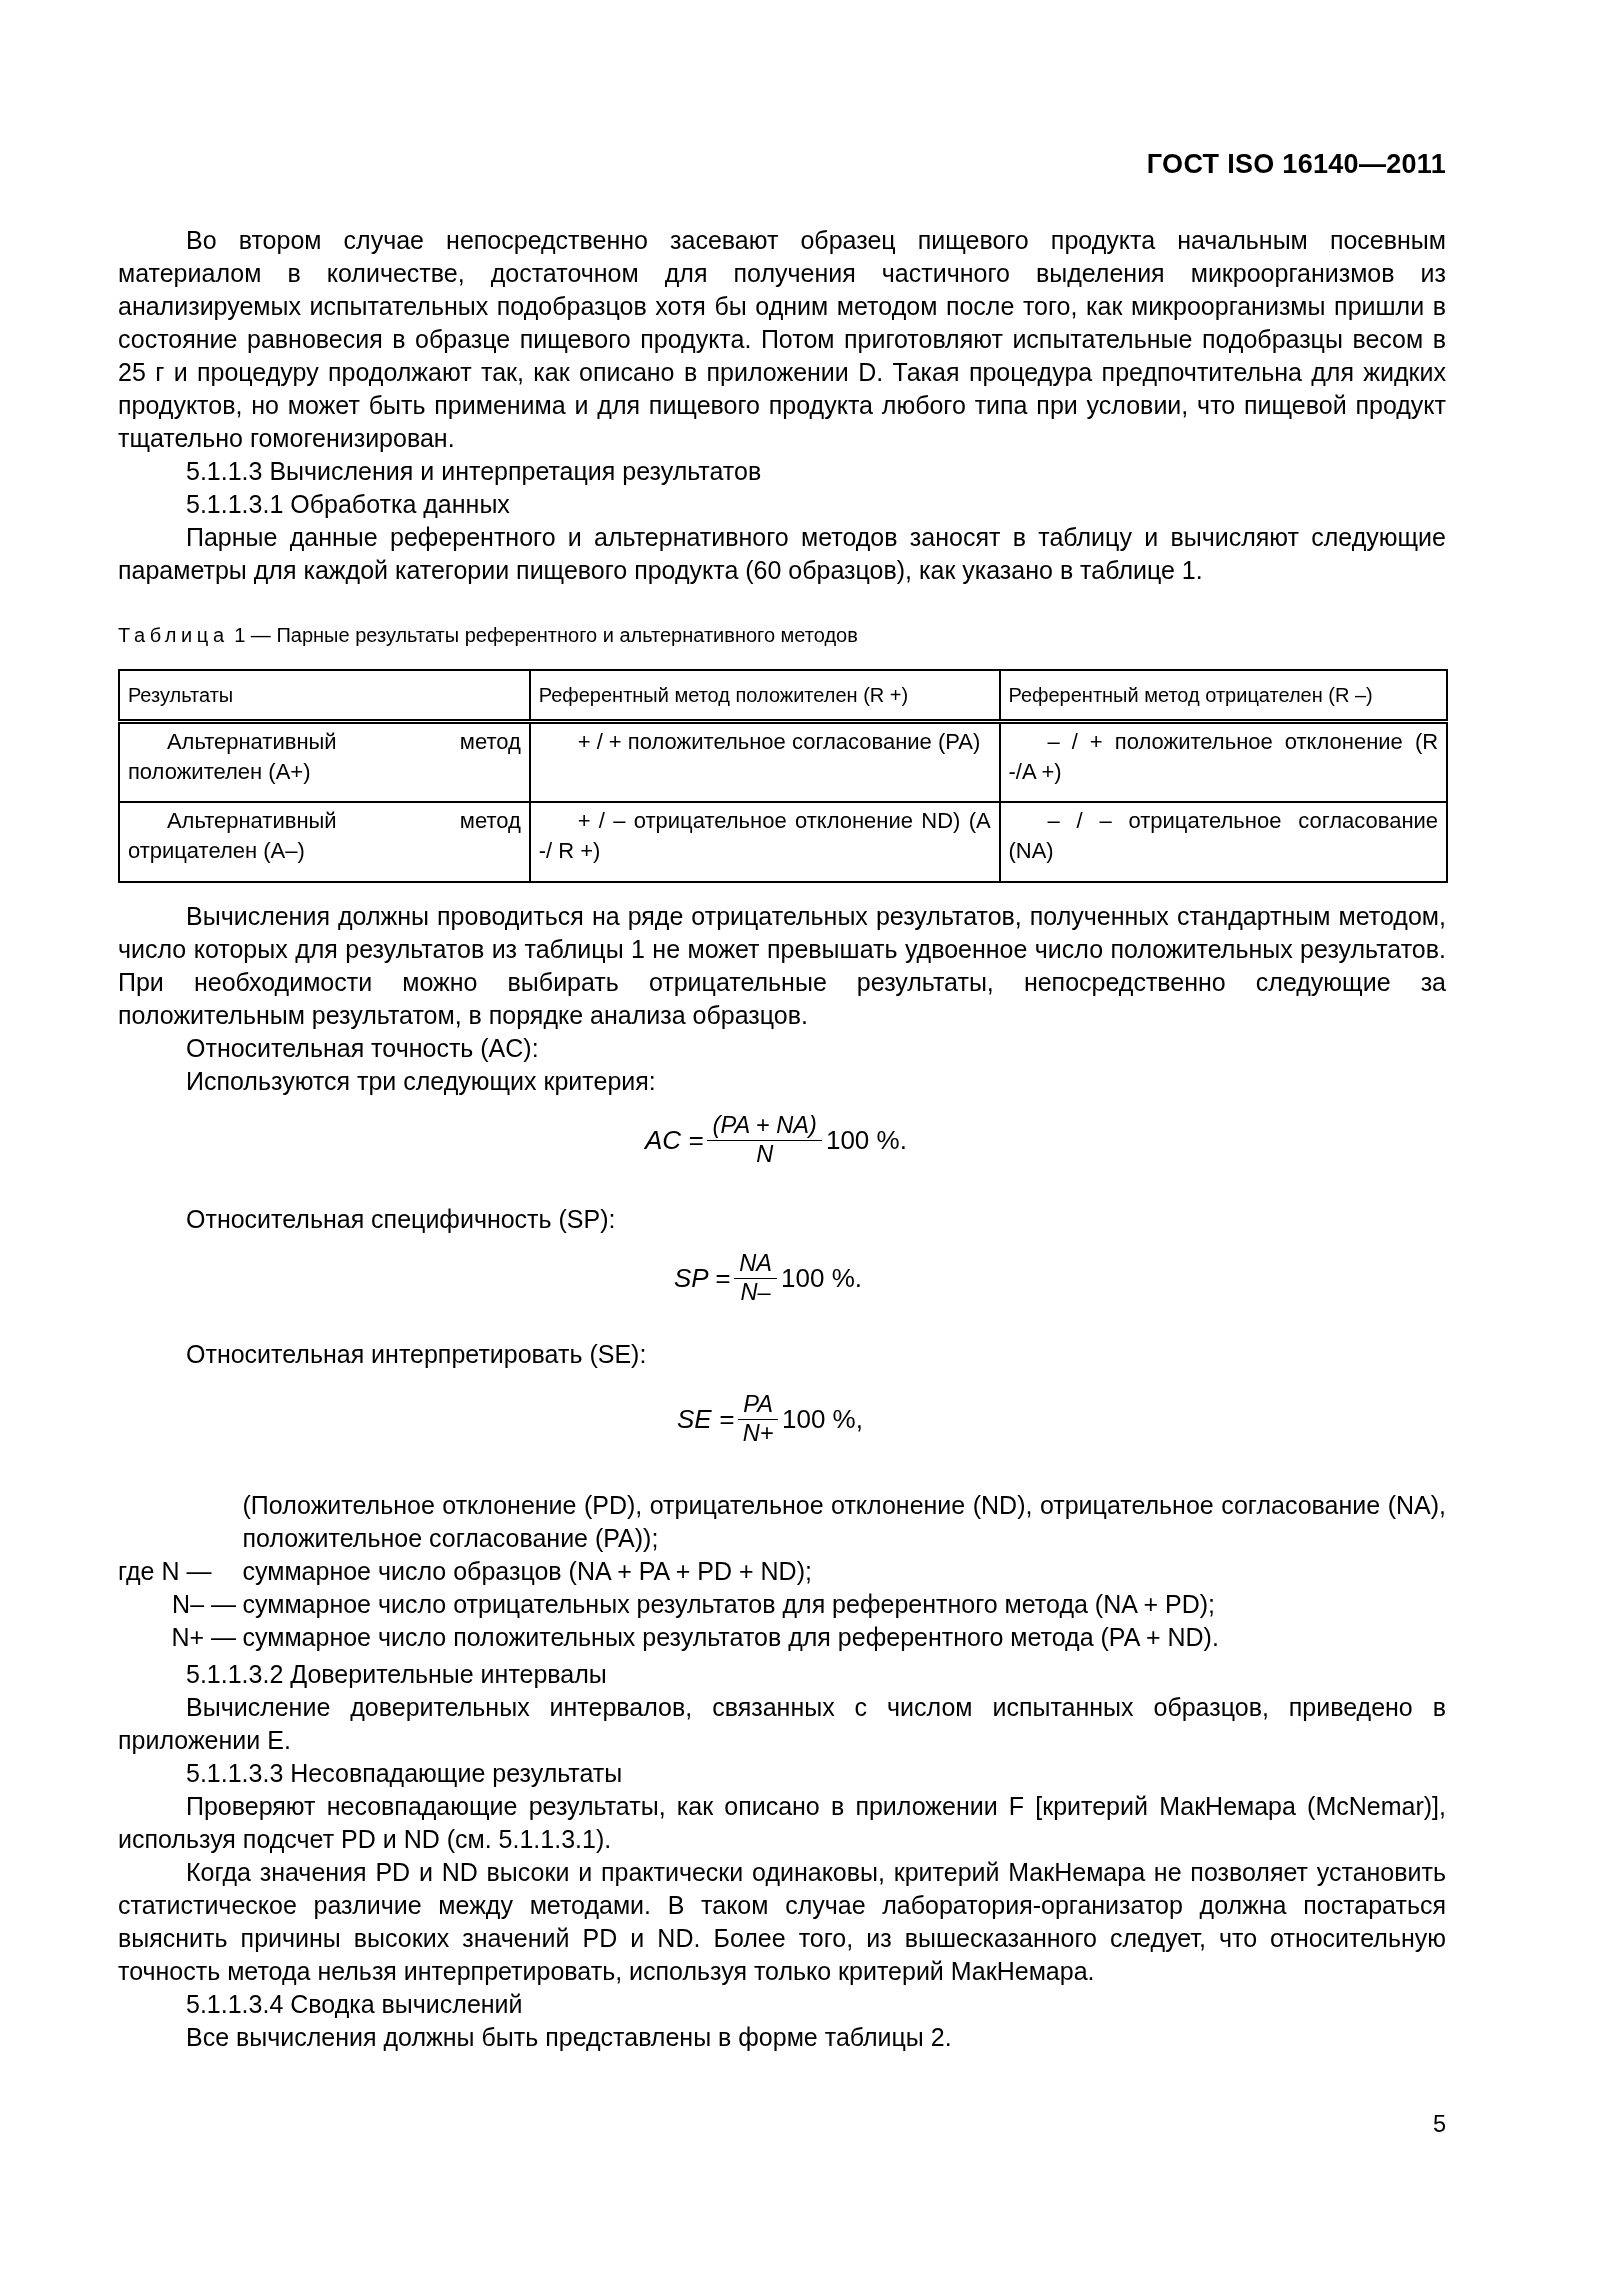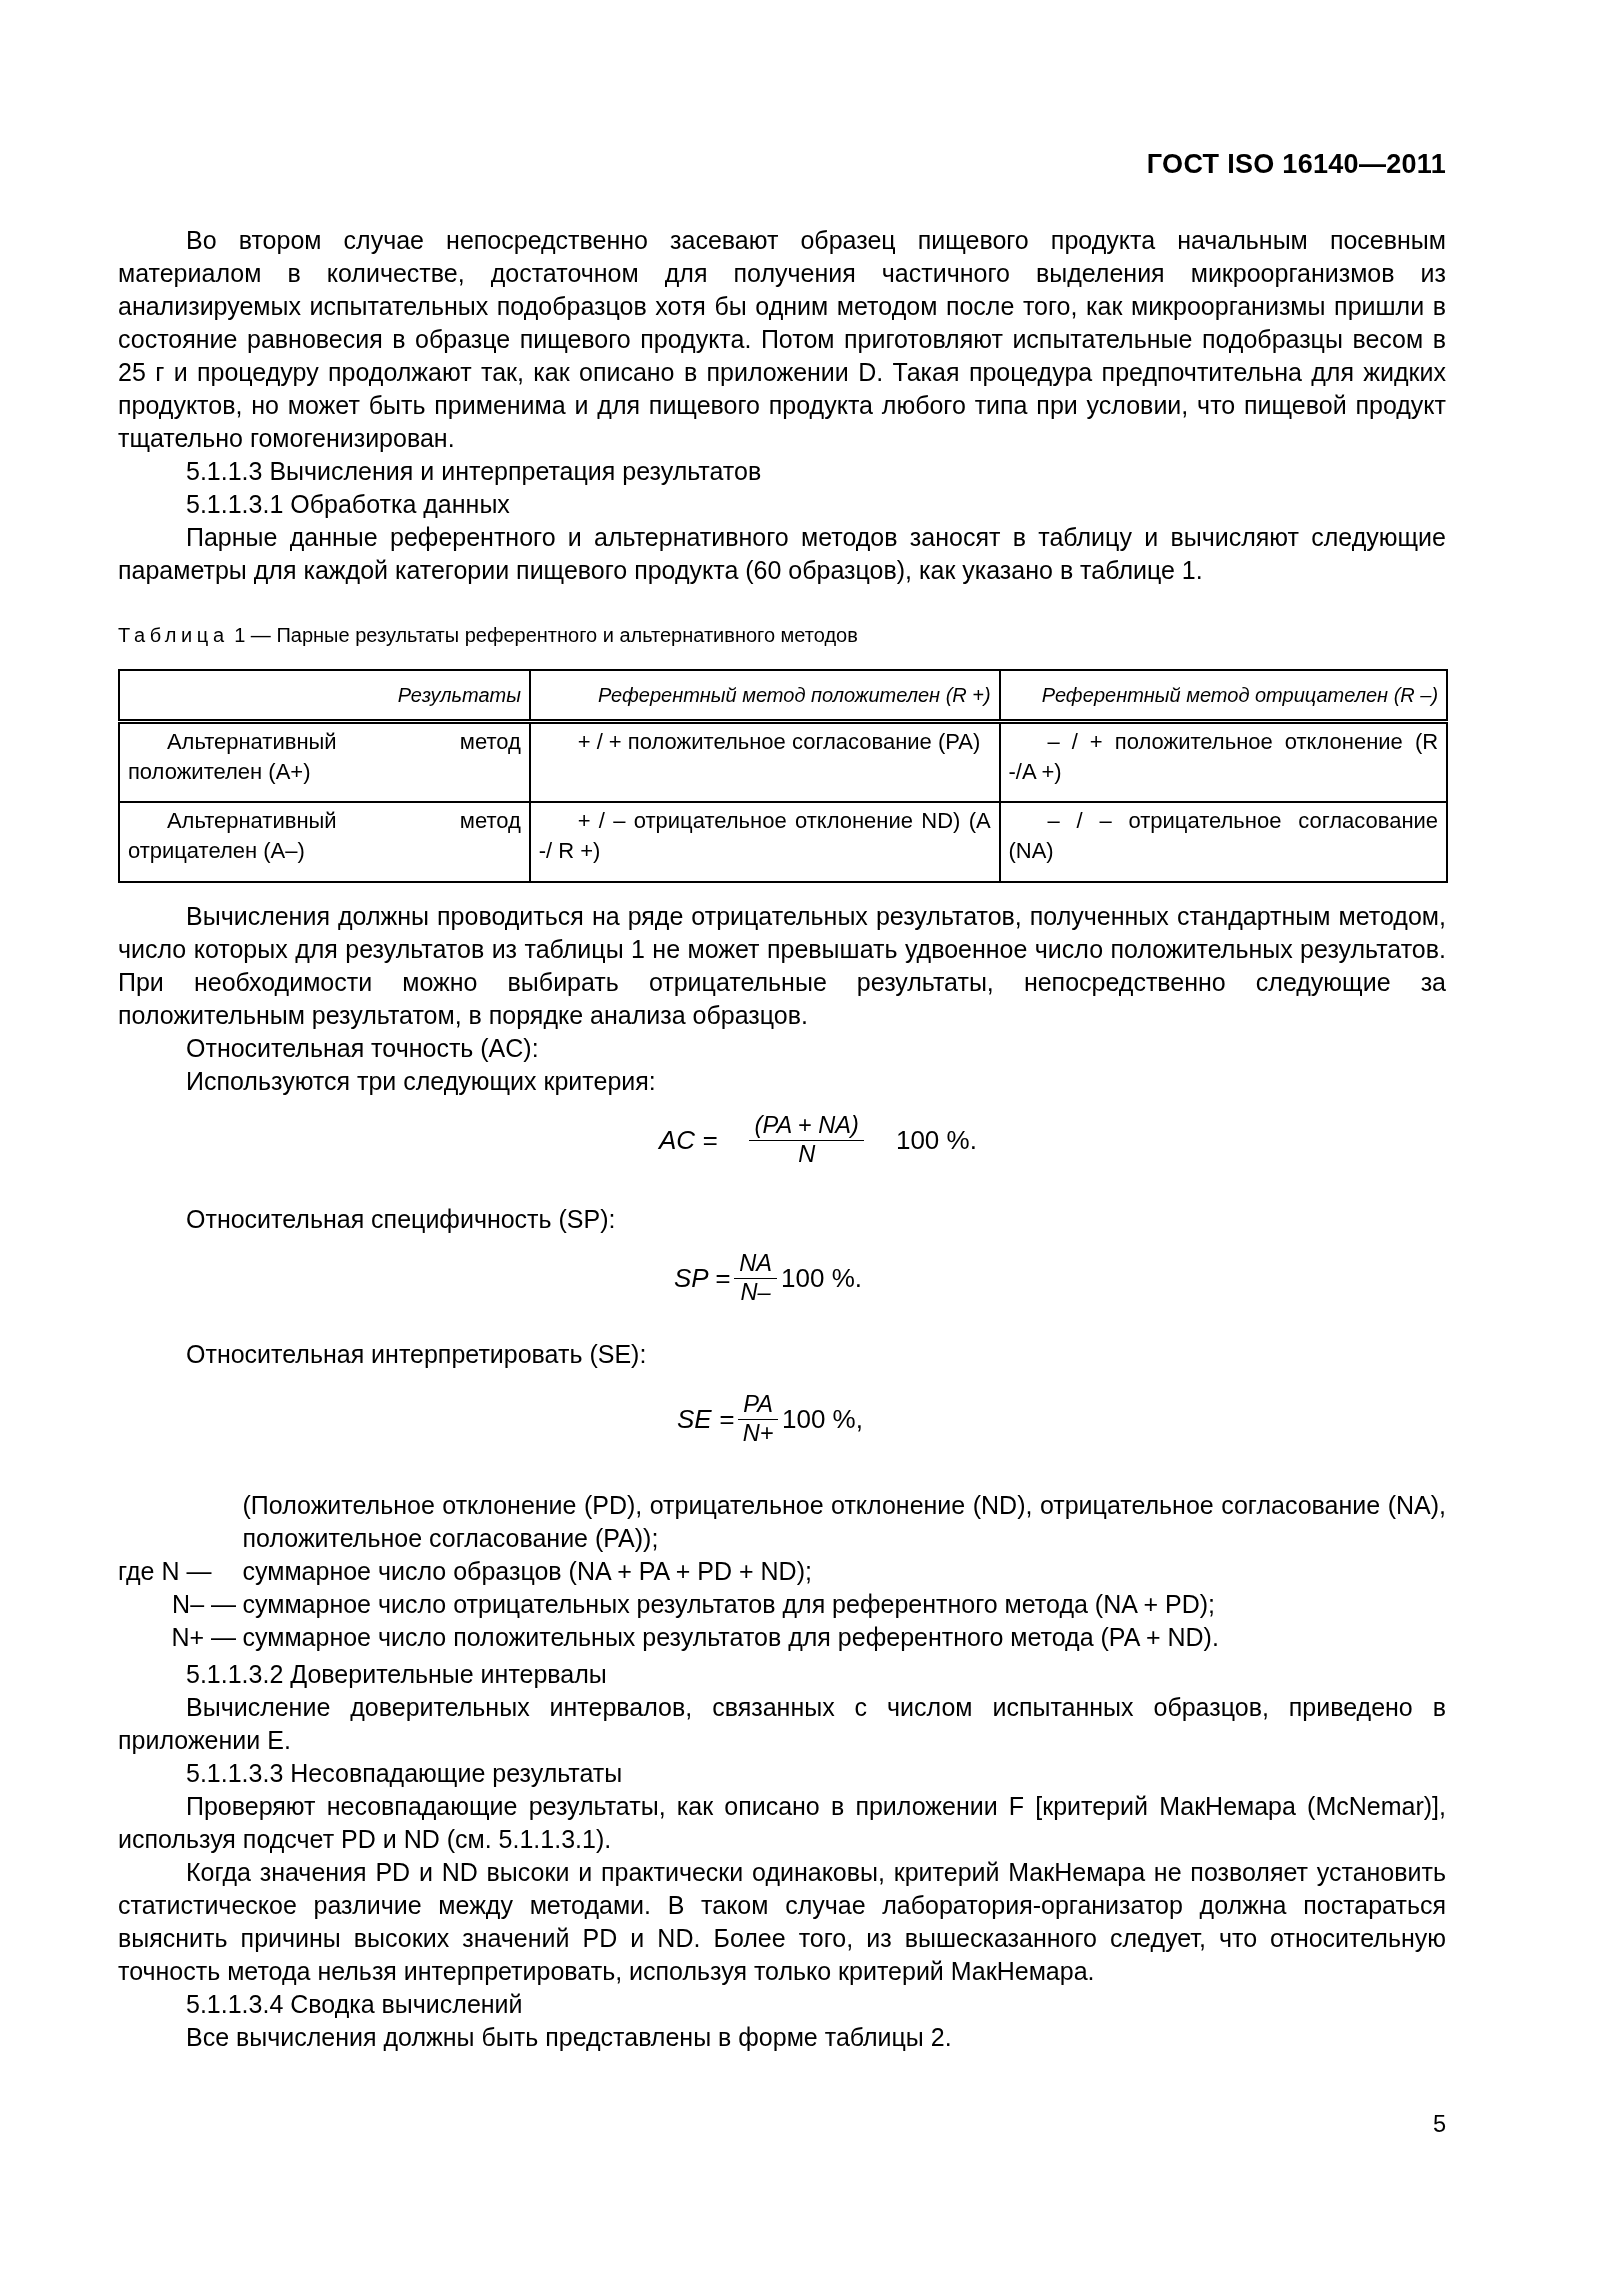--- a/index.html
+++ b/index.html
@@ -5,21 +5,21 @@
   html,body{margin:0;padding:0;background:#fff;}
   body{width:1623px;height:2295px;position:relative;font-family:"Liberation Sans","DejaVu Sans",sans-serif;color:#000;}
   .hdr{position:absolute;top:149px;right:177px;font-weight:bold;font-size:27px;letter-spacing:0.3px;}
   .text{position:absolute;left:118px;width:1328px;font-size:25px;line-height:33px;}
   p{margin:0;text-align:justify;}
   .ind{text-indent:68px;}
   .cap{position:absolute;left:118px;top:624px;font-size:20px;}
   .cap .sp{letter-spacing:4.6px;}
   table{position:absolute;left:118px;top:669px;width:1330px;border-collapse:collapse;font-size:22px;}
   td,th{border:2px solid #000;padding:2.6px 7.9px;vertical-align:top;font-weight:normal;line-height:30px;}
-  th{font-size:20px;text-align:right;height:43px;vertical-align:middle;font-style:italic;}
+  th{font-size:20px;text-align:left;height:43px;vertical-align:middle;}
   tr.first td{border-top:5.9px double #000;}
   td{text-align:justify;text-indent:39px;height:72px;}
   .formula{position:absolute;font-size:26px;font-style:italic;display:flex;align-items:center;}
   .frac{display:inline-flex;flex-direction:column;align-items:center;margin:0 3.9px;font-size:23.6px;}
   .frac .num{border-bottom:1.3px solid #000;padding:0 5.2px;line-height:27.5px;}
   .frac .den{line-height:27.5px;}
   .up{font-style:normal;}
   .defs{position:absolute;left:118px;width:1328px;font-size:25px;line-height:33px;}
   .defrow{display:flex;}
   .defrow .sym{width:118px;text-align:right;padding-right:6.5px;white-space:nowrap;}
@@ -61,21 +61,21 @@
   </tr>
 </tbody>
   </table>
 
 <div class="text" style="top:900px;">
   <p class="ind">Вычисления должны проводиться на ряде отрицательных результатов, полученных стандартным методом, число которых для результатов из таблицы 1 не может превышать удвоенное число положительных результатов. При необходимости можно выбирать отрицательные результаты, непосредственно следующие за положительным результатом, в порядке анализа образцов.</p>
   <p class="ind">Относительная точность (AC):</p>
   <p class="ind">Используются три следующих критерия:</p>
 </div>
 
-<div class="formula" style="left:659px;top:1112px;gap:28px;">
+<div class="formula" style="left:645px;top:1112px;">
   <span>AC =</span>
   <span class="frac">
     <span class="num">(PA + NA)</span>
     <span class="den">N</span>
   </span>
   <span class="up">100 %.</span>
 </div>
 
 <div class="text" style="top:1203px;">
   <p class="ind">Относительная специфичность (SP):</p>

